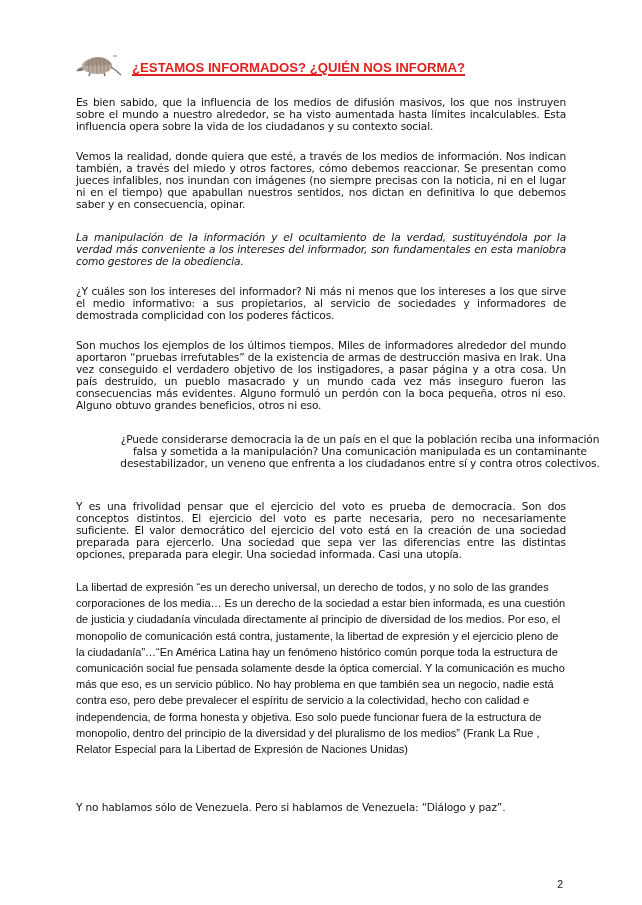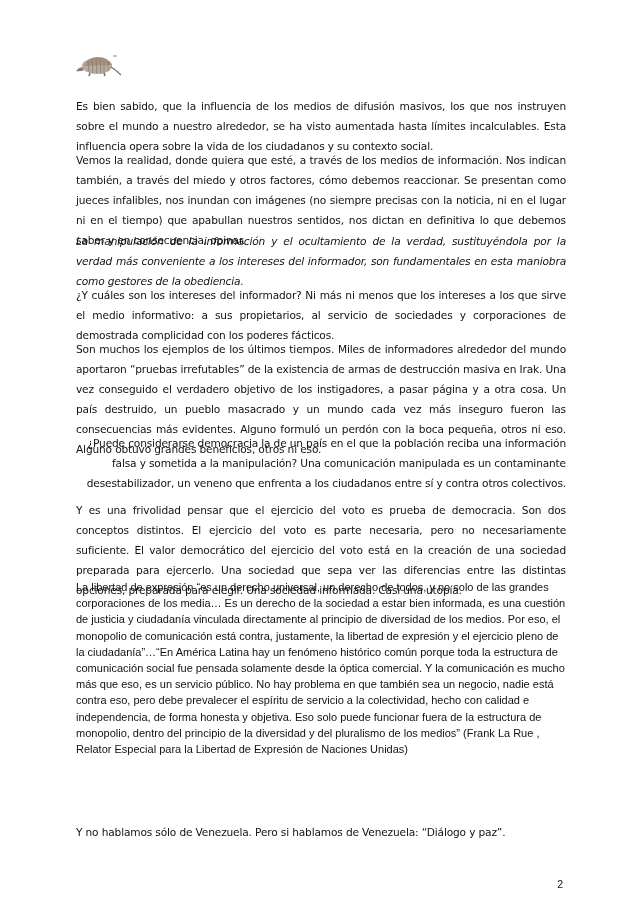--- a/index.html
+++ b/index.html
@@ -1,44 +1,45 @@
 <!DOCTYPE html>
 <html><head>
 <meta charset="utf-8">
 <style>
   html, body { margin: 0; padding: 0; background: #ffffff; }
   body { width: 642px; height: 905px; position: relative; overflow: hidden; }
   .page { position: absolute; left: 0; top: 0; width: 642px; height: 905px; background: #fff; }
   .header { position: absolute; left: 74px; top: 50px; height: 30px; width: 500px; }
   .armadillo { position: absolute; left: 0; top: 2px; width: 48px; height: 26px; }
   .title { position: absolute; left: 58px; top: 10px; font-family: "Liberation Sans", sans-serif; font-weight: bold; font-size: 13.2px; color: #e0201c; text-decoration: underline; text-decoration-thickness: 1.5px; text-underline-offset: 2px; white-space: nowrap; letter-spacing: 0px; }
-  .body-text { position: absolute; left: 76px; width: 490px; font-family: "DejaVu Sans", sans-serif; font-size: 10.6px; line-height: 20px; color: #111; text-align: justify; margin: 0; letter-spacing: -0.15px; }
+  .body-text { position: absolute; left: 76px; width: 490px; font-family: "DejaVu Sans", sans-serif; font-size: 10.6px; line-height: 12px; color: #111; text-align: justify; margin: 0; letter-spacing: -0.15px; }
   .quote-text { position: absolute; left: 76px; width: 490px; font-family: "Liberation Sans", sans-serif; font-size: 11px; line-height: 16.2px; color: #111; text-align: left; margin: 0; }
   .page-number { position: absolute; right: 79px; top: 878px; font-family: "Liberation Sans", sans-serif; font-size: 10.5px; color: #111; }
 </style>
 </head>
 <body>
 
 <div class="page">
   <div class="header">
     <svg class="armadillo" viewBox="0 0 48 26">
       <ellipse cx="23" cy="14" rx="15" ry="8" fill="#b9aba0"></ellipse>
       <path d="M10 14 Q14 5 24 5 Q34 5 38 13 Z" fill="#a39184"></path>
       <path d="M14 9 L15 20 M18 7 L19 21 M22 6 L23 22 M26 6 L27 22 M30 7 L30 21 M34 9 L34 19" stroke="#8e7d70" stroke-width="0.8"></path>
       <path d="M8 15 Q4 16 2 19 Q6 20 10 18 Z" fill="#8a786c"></path>
       <path d="M37 15 Q42 18 47 23" stroke="#7c6c60" stroke-width="1.2" fill="none"></path>
       <path d="M16 21 L15 24 M30 21 L31 24" stroke="#7c6c60" stroke-width="1.5"></path>
       <path d="M39 4 L43 4" stroke="#888" stroke-width="1"></path>
     </svg>
+    <span class="title">¿ESTAMOS INFORMADOS? ¿QUIÉN NOS INFORMA?</span>
   </div>
 
   <p class="body-text" style="top:96px;">Es bien sabido, que la influencia de los medios de difusión masivos, los que nos instruyen sobre el mundo a nuestro alrededor, se ha visto aumentada hasta límites incalculables. Esta influencia opera sobre la vida de los ciudadanos y su contexto social.</p>
   <p class="body-text" style="top:150px;">Vemos la realidad, donde quiera que esté, a través de los medios de información. Nos indican también, a través del miedo y otros factores, cómo debemos reaccionar. Se presentan como jueces infalibles, nos inundan con imágenes (no siempre precisas con la noticia, ni en el lugar ni en el tiempo) que apabullan nuestros sentidos, nos dictan en definitiva lo que debemos saber y en consecuencia, opinar.</p>
   <p class="body-text" style="top:231px;font-style:italic;">La manipulación de la información y el ocultamiento de la verdad, sustituyéndola por la verdad más conveniente a los intereses del informador, son fundamentales en esta maniobra como gestores de la obediencia.</p>
-  <p class="body-text" style="top:285px;">¿Y cuáles son los intereses del informador? Ni más ni menos que los intereses a los que sirve el medio informativo: a sus propietarios, al servicio de sociedades y corporaciones de demostrada complicidad con los poderes fácticos.</p>
+  <p class="body-text" style="top:285px;">¿Y cuáles son los intereses del informador? Ni más ni menos que los intereses a los que sirve el medio informativo: a sus propietarios, al servicio de sociedades y informadores de demostrada complicidad con los poderes fácticos.</p>
   <p class="body-text" style="top:339px;">Son muchos los ejemplos de los últimos tiempos. Miles de  informadores alrededor del mundo aportaron “pruebas irrefutables” de la existencia de armas de destrucción masiva en Irak. Una vez conseguido el verdadero objetivo de los instigadores, a pasar página y a otra cosa. Un país destruido, un pueblo masacrado y un mundo cada vez más inseguro fueron las consecuencias más evidentes. Alguno formuló un perdón con la boca pequeña, otros ni eso. Alguno obtuvo grandes beneficios, otros ni eso.</p>
-  <p class="body-text" style="top:433px; text-align:right;">¿Puede considerarse democracia la de un país en el que la población reciba una información falsa y sometida a la manipulación? Una comunicación manipulada es un contaminante desestabilizador, un veneno que enfrenta a los ciudadanos entre sí y contra otros colectivos.</p>
+  <p class="body-text" style="top:433px; text-align:center;margin-left:39px;">¿Puede considerarse democracia la de un país en el que la población reciba una información falsa y sometida a la manipulación? Una comunicación manipulada es un contaminante desestabilizador, un veneno que enfrenta a los ciudadanos entre sí y contra otros colectivos.</p>
   <p class="body-text" style="top:500px;">Y es una frivolidad pensar que el ejercicio del voto es prueba de democracia. Son dos conceptos distintos. El ejercicio del voto es parte necesaria, pero no necesariamente suficiente. El valor democrático del ejercicio del voto está en la creación de una sociedad preparada para ejercerlo. Una sociedad que sepa ver las diferencias entre las distintas opciones, preparada para elegir. Una sociedad informada. Casi una utopía.</p>
   <p class="quote-text" style="top:579px;">La libertad de expresión “es un derecho universal, un derecho de todos, y no solo de las grandes corporaciones de los media… Es un derecho de la sociedad a estar bien informada, es una cuestión de justicia y ciudadanía vinculada directamente al principio de diversidad de los medios. Por eso, el monopolio de comunicación está contra, justamente, la libertad de expresión y el ejercicio pleno de la ciudadanía”…“En América Latina hay un fenómeno histórico común porque toda la estructura de comunicación social fue pensada solamente desde la óptica comercial. Y la comunicación es mucho más que eso, es un servicio público. No hay problema en que también sea un negocio, nadie está contra eso, pero debe prevalecer el espíritu de servicio a la colectividad, hecho con calidad e independencia, de forma honesta y objetiva. Eso solo puede funcionar fuera de la estructura de monopolio, dentro del principio de la diversidad y del pluralismo de los medios” (Frank La Rue , Relator Especial para la Libertad de Expresión de Naciones Unidas)</p>
-  <p class="body-text" style="top:822px;">Y no hablamos sólo de Venezuela. Pero si hablamos de Venezuela: “Diálogo y paz”.</p>
+  <p class="body-text" style="top:801px;">Y no hablamos sólo de Venezuela. Pero si hablamos de Venezuela: “Diálogo y paz”.</p>
 
   <span class="page-number">2</span>
 </div>
 
 </body></html>

